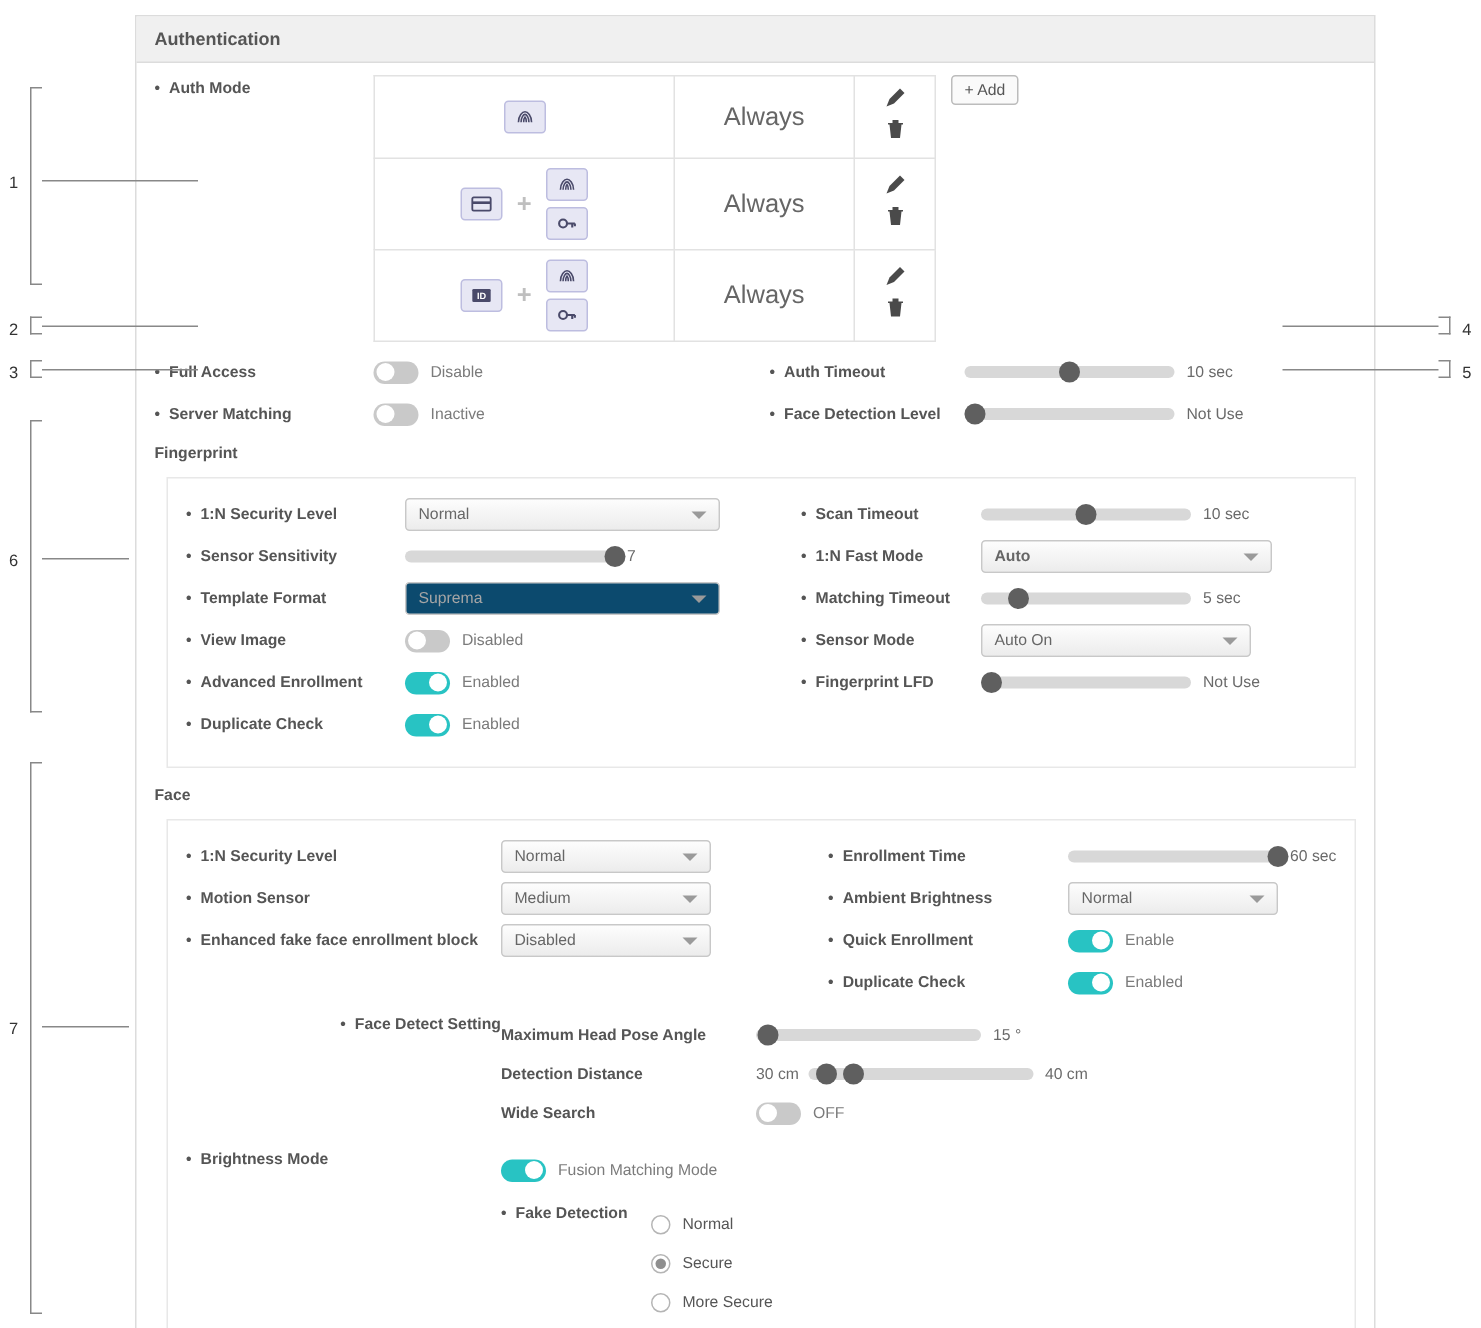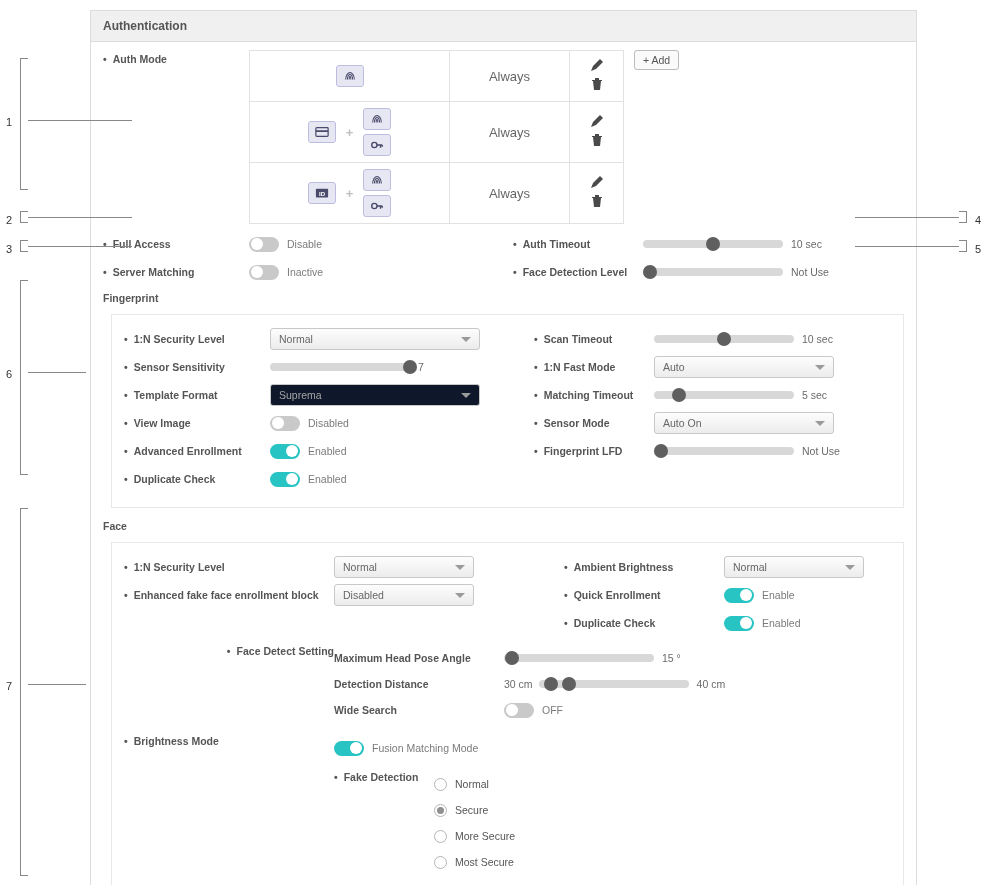--- a/index.html
+++ b/index.html
@@ -40,31 +40,31 @@
   .toggle { width: 30px; height: 15px; border-radius: 8px; background: #c9c9c9; position: relative; display: inline-block; vertical-align: middle; }
   .toggle .knob { position: absolute; top: 1.5px; left: 2px; width: 12px; height: 12px; border-radius: 50%; background: #fff; }
   .toggle.on { background: #28c3c3; }
   .toggle.on .knob { left: auto; right: 2px; }
   .toggle-label { margin-left: 8px; color: #7b7b7b; font-size: 10.5px; }
 
   
   .select { display:inline-flex; align-items:center; justify-content:space-between; height:22px; width:210px; border:1px solid #c8c8c8; border-radius:3px; padding:0 8px; background:linear-gradient(#fdfdfd,#ececec); color:#666; font-size:10.5px; }
   .select.small { width: 140px; }
   .select .caret { width:0; height:0; border-left:5px solid transparent; border-right:5px solid transparent; border-top:5px solid #9a9a9a; }
-  .select.disabled { background:#0f172a; color:#a5a5a5; }
+  .select.disabled { background:#0c4a6e; color:#a5a5a5; }
 
   
   .slider { position: relative; height: 10px; display:inline-flex; align-items:center; }
   .track { height: 8px; border-radius:4px; background:#d8d8d8; position:relative; }
   .thumb { position:absolute; width:14px; height:14px; background:#5f5f5f; border-radius:50%; top:-3px; transform:translateX(-50%); }
   .slabel { margin-left: 8px; color:#6a6a6a; font-size:10.5px; white-space:nowrap; }
 
   
   .amtbl { border:1px solid #d7d7d7; border-collapse:collapse; }
-  .amtbl td { border:1px solid #e2e2e2; padding:6px 10px; text-align:center; color:#666; font-size:13px; height:46px; }
+  .amtbl td { border:1px solid #e2e2e2; padding:6px 10px; text-align:center; color:#666; font-size:17px; height:46px; }
   .am-icons { display:inline-flex; align-items:center; gap:6px; }
   .ic-box { width:28px; height:22px; border:1px solid #bdbde0; background:#e7e7f4; border-radius:3px; display:inline-flex; align-items:center; justify-content:center; }
   .ic-stack { display:flex; flex-direction:column; gap:4px; }
   .plus { color:#bfbfbf; font-weight:bold; padding:0 4px; }
   .svgicon { width:16px; height:14px; }
   .btn-add { display:inline-block; border:1px solid #bcbcbc; border-radius:3px; background:#fafafa; padding:3px 8px; font-size:10.5px; color:#555; }
   .icon-btn { display:inline-block; width:16px; height:16px; color:#555; margin:0 2px; }
 
   
   .subsec { border:1px solid #e8e8e8; margin: 10px 0 0 8px; padding: 10px 12px 14px 12px; position:relative; }
@@ -348,21 +348,21 @@
                 <span class="lbl" style="width:120px;">Scan Timeout</span>
               <span class="slider">
                   <span class="track" style="width:140px;">
                     <span class="thumb" style="left:50%;"></span>
                   </span>
                 </span>
               <span class="slabel">10 sec</span>
             </div>
             <div class="fld">
                 <span class="lbl" style="width:120px;">1:N Fast Mode</span>
-              <span class="select" style="width:180px;">
+              <span class="select" style="width:194px;font-weight:bold;">
                   <span>Auto</span>
                   <span class="caret"></span>
                 </span>
             </div>
             <div class="fld">
                 <span class="lbl" style="width:120px;">Matching Timeout</span>
               <span class="slider">
                   <span class="track" style="width:140px;">
                     <span class="thumb" style="left:18%;"></span>
                   </span>
@@ -395,28 +395,44 @@
         <div class="cols">
           <div class="colL" style="width:440px;">
             <div class="fld">
                 <span class="lbl" style="width:210px;">1:N Security Level</span>
               <span class="select small">
                   <span>Normal</span>
                   <span class="caret"></span>
                 </span>
             </div>
             <div class="fld">
+                <span class="lbl" style="width:210px;">Motion Sensor</span>
+              <span class="select small">
+                  <span>Medium</span>
+                  <span class="caret"></span>
+                </span>
+            </div>
+            <div class="fld">
                 <span class="lbl" style="width:210px;">Enhanced fake face enrollment block</span>
               <span class="select small">
                   <span>Disabled</span>
                   <span class="caret"></span>
                 </span>
             </div>
           </div>
           <div class="colR">
+            <div class="fld">
+                <span class="lbl" style="width:160px;">Enrollment Time</span>
+              <span class="slider">
+                  <span class="track" style="width:140px;">
+                    <span class="thumb" style="left:100%;"></span>
+                  </span>
+                </span>
+              <span class="slabel">60 sec</span>
+            </div>
             <div class="fld">
                 <span class="lbl" style="width:160px;">Ambient Brightness</span>
               <span class="select small">
                   <span>Normal</span>
                   <span class="caret"></span>
                 </span>
             </div>
             <div class="fld">
                 <span class="lbl" style="width:160px;">Quick Enrollment</span>
               <span class="toggle on">

